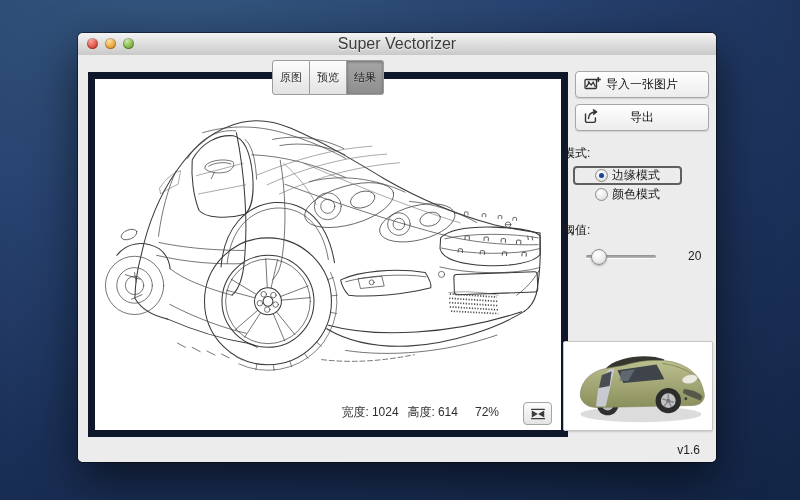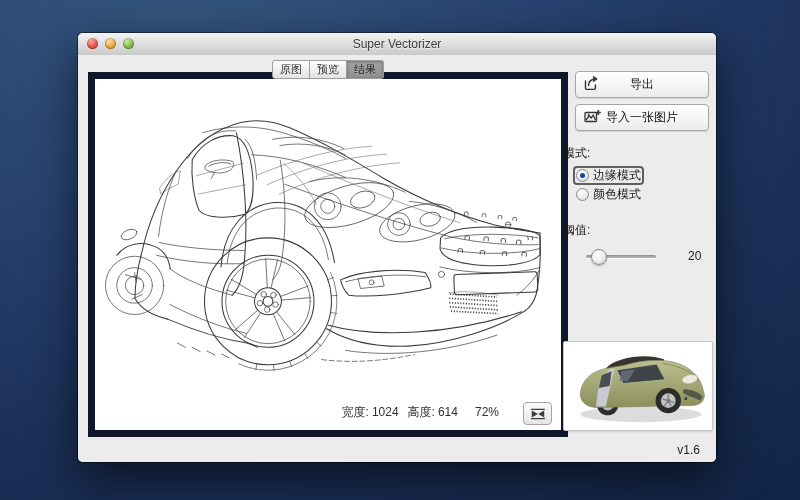--- a/index.html
+++ b/index.html
@@ -5,55 +5,55 @@
   html,body{margin:0;padding:0;width:800px;height:500px;overflow:hidden;
     font-family:"Liberation Sans","DejaVu Sans",sans-serif;}
   .desktop{position:absolute;inset:0;
     background:radial-gradient(120% 140% at 22% -10%, #35587f 0%, #27426f 40%, #1b3058 72%, #132546 100%);}
   .window{position:absolute;left:78px;top:33px;width:638px;height:429px;border-radius:5px;
     background:#ececec;box-shadow:0 0 0 1px rgba(0,0,0,.45),0 18px 48px rgba(0,0,0,.6);}
   
   .titlebar{position:absolute;left:0;top:0;right:0;height:22px;border-radius:5px 5px 0 0;
     background:linear-gradient(#f4f4f4,#dcdcdc 55%,#c9c9c9);border-bottom:1px solid #8f8f8f;}
   .title{position:absolute;left:0;right:0;top:0;height:28px;line-height:22px;text-align:center;
-    font-size:12px;color:#3b3b3b;text-shadow:0 1px 0 rgba(255,255,255,.65);}
+    font-size:16px;color:#3b3b3b;text-shadow:0 1px 0 rgba(255,255,255,.65);}
   .lights{position:absolute;left:9px;top:5px;display:flex;gap:7px;}
   .light{width:11px;height:11px;border-radius:50%;box-shadow:inset 0 0 0 1px rgba(0,0,0,.28),inset 0 1px 1px rgba(255,255,255,.7);}
   .light.red{background:radial-gradient(circle at 35% 28%,#ffa39a 0%,#e4564a 55%,#b8362d 100%);}
   .light.yellow{background:radial-gradient(circle at 35% 28%,#ffe2a0 0%,#eca93f 55%,#c67f1f 100%);}
   .light.green{background:radial-gradient(circle at 35% 28%,#cdeaa4 0%,#84bb49 55%,#5e9430 100%);}
   .content{position:absolute;left:0;top:22px;right:0;bottom:0;border-radius:0 0 5px 5px;background:#ececec;}
   
   .canvas{position:absolute;left:10px;top:17px;width:466px;height:351px;background:#fff;border:7px solid #0f172a;}
   .artwork{position:absolute;left:2px;top:4px;width:460px;height:322px;}
   .canvas-info{position:absolute;right:62px;bottom:9px;font-size:12px;color:#2e2e2e;white-space:nowrap;}
   .canvas-info span{margin-left:3px;}
   .canvas-info .hl{margin-left:9px;}
   .canvas-info .zm{margin-left:17px;}
   .fit-btn{position:absolute;right:9px;bottom:5px;width:27px;height:21px;border:1px solid #a4a4a4;border-radius:4px;
     background:linear-gradient(#fdfdfd,#e4e4e4);box-shadow:0 1px 0 rgba(255,255,255,.7);display:flex;align-items:center;justify-content:center;}
   
   .tabs{position:absolute;left:194px;top:5px;display:flex;z-index:5;}
-  .tab{height:17px;line-height:17px;padding:0 7px;font-size:11px;color:#2d2d2d;
+  .tab{height:17px;line-height:17px;padding:8px 7px;font-size:11px;color:#2d2d2d;
     background:linear-gradient(#fdfdfd,#e2e2e2);border:1px solid #9c9c9c;border-left-width:0;
     text-shadow:0 1px 0 rgba(255,255,255,.6);}
   .tab:first-child{border-left-width:1px;border-radius:3px 0 0 3px;}
   .tab:last-child{border-radius:0 3px 3px 0;}
   .tab.active{background:linear-gradient(#a6a6a6,#8e8e8e);color:#242424;
     box-shadow:inset 0 1px 3px rgba(0,0,0,.35);text-shadow:0 1px 0 rgba(255,255,255,.25);}
   
   .sidebar{position:absolute;left:485px;top:10px;width:146px;font-size:12px;color:#1c1c1c;}
   .side-label{font-size:12px;color:#1c1c1c;margin:0 0 0 0;}
   .btn{position:relative;display:block;margin:6px 0 0 12px;width:132px;height:25px;border:1px solid #a6a6a6;border-radius:4px;
     background:linear-gradient(#ffffff,#ececec);box-shadow:0 1px 1px rgba(0,0,0,.12);
     font-size:12px;color:#111;text-align:center;line-height:25px;}
   .btn .bicon{position:absolute;left:8px;top:4px;}
   .section-gap{margin-top:14px;}
   .mode-list{margin:4px 0 0 10px;}
-  .mode-row{display:flex;align-items:center;gap:4px;height:15px;padding:0 1px;border:2px solid transparent;border-radius:4px;width:max-content;}
+  .mode-row{display:flex;align-items:center;gap:4px;height:15px;padding:0 20px;border:2px solid transparent;border-radius:4px;width:max-content;}
   .mode-row.selected{border-color:#5f5f5f;}
   .radio{width:11px;height:11px;border-radius:50%;border:1px solid #8a8a8a;
     background:radial-gradient(circle at 38% 30%,#ffffff 0%,#e8e8e8 60%,#cfcfcf 100%);
     display:flex;align-items:center;justify-content:center;flex:0 0 auto;}
   .radio-dot{width:5px;height:5px;border-radius:50%;background:#17439a;display:none;}
   .mode-row.selected .radio-dot{display:block;}
   .slider-row{display:flex;align-items:center;margin:10px 0 0 14px;gap:10px;}
   .slider-track{position:relative;width:70px;height:3px;margin-left:9px;border-radius:2px;
     background:linear-gradient(#8f8f8f,#b9b9b9);box-shadow:0 1px 0 rgba(255,255,255,.8);}
   .slider-knob{position:absolute;top:-6px;width:14px;height:14px;border-radius:50%;border:1px solid #8b8b8b;
@@ -209,42 +209,42 @@
             </g>
           </svg>
         </div>
       </div>
 
       <div class="sidebar">
 
         <div class="btn">
           <span class="bicon">
             <svg width="17" height="15" viewBox="0 0 17 15">
-              <g fill="none" stroke="#333" stroke-width="1.4" stroke-linecap="round" stroke-linejoin="round">
-                <path d="M1.5,5 V12 a1.4,1.4 0 0 0 1.4,1.4 H10 a1.4,1.4 0 0 0 1.4,-1.4 V9"></path>
-                <path d="M4.5,9.5 C4.5,5.5 7.5,3.2 11.8,3"></path>
-                <path d="M9.4,0.8 L12.6,2.9 L9.6,5.2" fill="#333"></path>
-              </g>
-            </svg>
-          </span>
-          <span>导出</span>
-        </div>
-
-        <div class="btn">
-          <span class="bicon">
-            <svg width="17" height="15" viewBox="0 0 17 15">
               <g fill="none" stroke="#333" stroke-width="1.3">
                 <rect x="1" y="3.5" width="11.5" height="9" rx="1"></rect>
                 <path d="M2,11 L5.2,6.8 L7.2,9 L9.2,6.2 L11.5,11"></path>
                 <circle cx="4.6" cy="6" r="1" fill="#333" stroke="none"></circle>
                 <path d="M14.3,1 V6 M11.8,3.5 H16.8" stroke-width="1.6"></path>
               </g>
             </svg>
           </span>
           <span>导入一张图片</span>
+        </div>
+
+        <div class="btn">
+          <span class="bicon">
+            <svg width="17" height="15" viewBox="0 0 17 15">
+              <g fill="none" stroke="#333" stroke-width="1.4" stroke-linecap="round" stroke-linejoin="round">
+                <path d="M1.5,5 V12 a1.4,1.4 0 0 0 1.4,1.4 H10 a1.4,1.4 0 0 0 1.4,-1.4 V9"></path>
+                <path d="M4.5,9.5 C4.5,5.5 7.5,3.2 11.8,3"></path>
+                <path d="M9.4,0.8 L12.6,2.9 L9.6,5.2" fill="#333"></path>
+              </g>
+            </svg>
+          </span>
+          <span>导出</span>
         </div>
 
         <div class="side-label section-gap">模式:</div>
         <div class="mode-list">
           <div class="mode-row selected">
             <span class="radio">
                 <span class="radio-dot"></span>
               </span>
             <span>边缘模式</span>
           </div>

